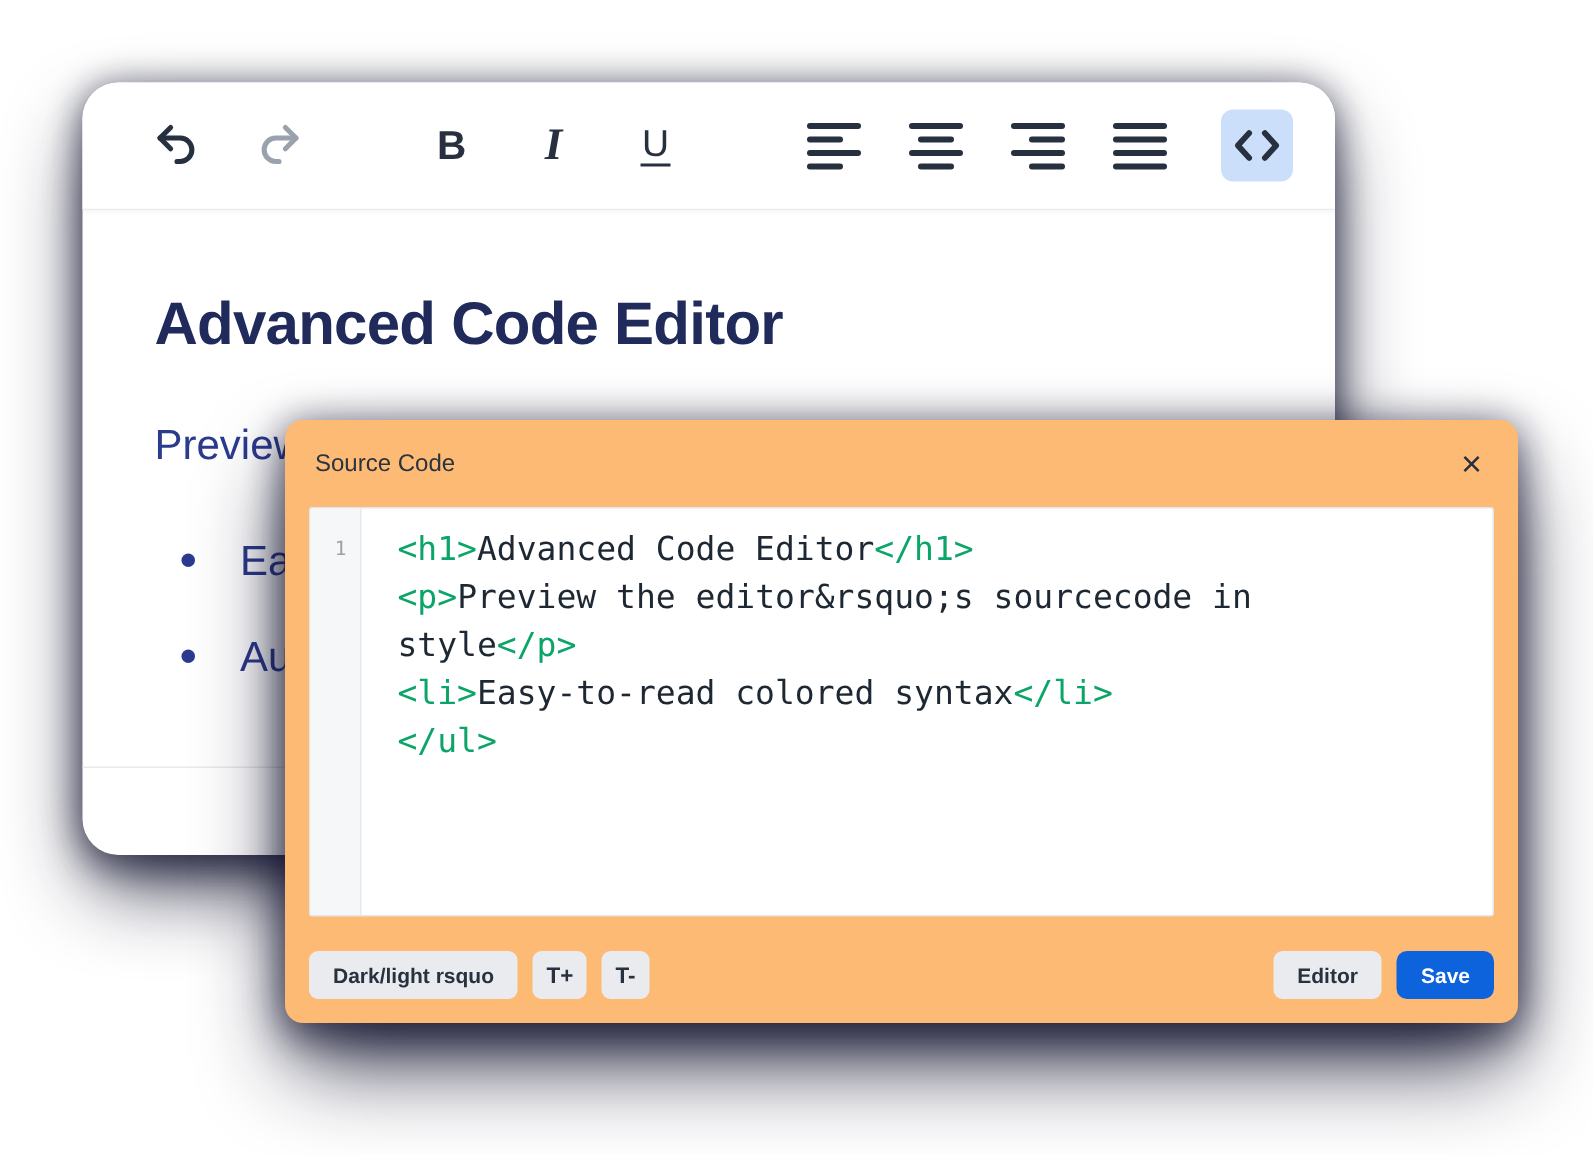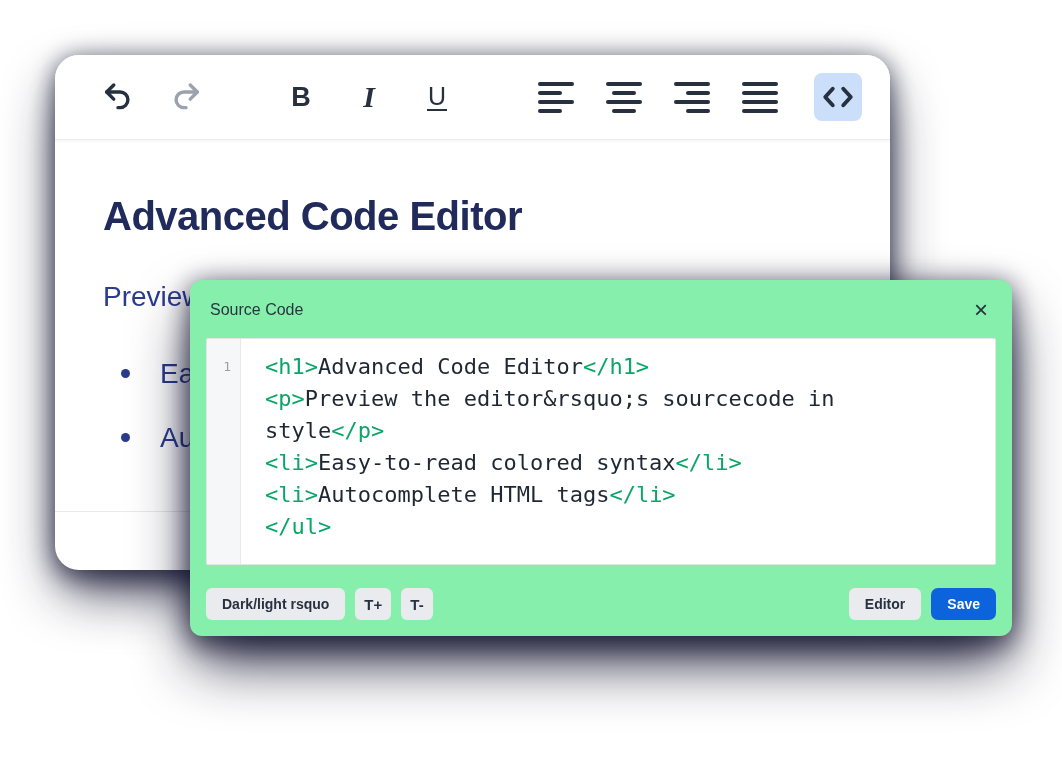--- a/index.html
+++ b/index.html
@@ -44,22 +44,22 @@
   .doc-paragraph { margin-top:42px; font-size:28px; color:#2b3b8e; }
   .doc-list { margin-top:44px; list-style:none; }
   .doc-list li { position:relative; padding-left:57px; font-size:28px; color:#2b3b8e; line-height:34px; }
   .doc-list li + li { margin-top:30px; }
   .bullet-dot { position:absolute; left:18px; top:12px; width:9px; height:9px;
                 border-radius:50%; background:#2b3b8e; }
   .doc-footer-divider { position:absolute; left:0; right:0; bottom:58px; height:1px; background:#e7e9ec; }
 
   
   .dialog {
-    position:absolute; left:190px; top:280px; width:822px; height:356px;
-    background:#86efac; border-radius:12px; padding:14px 16px 16px 16px;
+    position:absolute; left:190px; top:280px; width:822px; height:402px;
+    background:#fdba74; border-radius:12px; padding:14px 16px 16px 16px;
     box-shadow:0 0 24px rgba(17,18,46,.40), 0 30px 60px -6px rgba(17,18,46,.92),
                0 12px 26px rgba(17,18,46,.45);
     display:flex; flex-direction:column;
   }
   .dialog-header { display:flex; align-items:center; justify-content:space-between; padding:2px 2px 0 4px; }
   .dialog-title { font-size:16px; font-weight:500; color:#2a3441; }
   .dialog-close { border:none; background:transparent; cursor:pointer; font-size:24px;
                   line-height:1; color:#26303f; padding:2px 6px; border-radius:4px; }
   .code-panel {
     margin-top:14px; height:278px; border:1px solid #e2e5e9; border-radius:2px;
@@ -193,21 +193,20 @@
     </div>
 
     <div class="code-panel">
       <div class="code-gutter" id="code-gutter">
           <div>1</div>
         </div>
       <div class="code-area" id="code-area">
           <div class="code-line"><span class="tag">&lt;h1&gt;</span><span class="text">Advanced Code Editor</span><span class="tag">&lt;/h1&gt;</span></div>
           <div class="code-line"><span class="tag">&lt;p&gt;</span><span class="text">Preview the editor&amp;rsquo;s sourcecode in style</span><span class="tag">&lt;/p&gt;</span></div>
           <div class="code-line"><span class="tag">&lt;li&gt;</span><span class="text">Easy-to-read colored syntax</span><span class="tag">&lt;/li&gt;</span></div>
-          <div class="code-line"><span class="tag">&lt;li&gt;</span><span class="text">Autocomplete HTML tags</span><span class="tag">&lt;/li&gt;</span></div>
           <div class="code-line"><span class="tag">&lt;/ul&gt;</span></div>
         </div>
     </div>
 
     <div class="dialog-footer">
       <button class="btn">Dark/light rsquo</button>
       <button class="btn small">T+</button>
       <button class="btn small">T-</button>
       <span class="footer-spacer"></span>
       <button class="btn">Editor</button>

